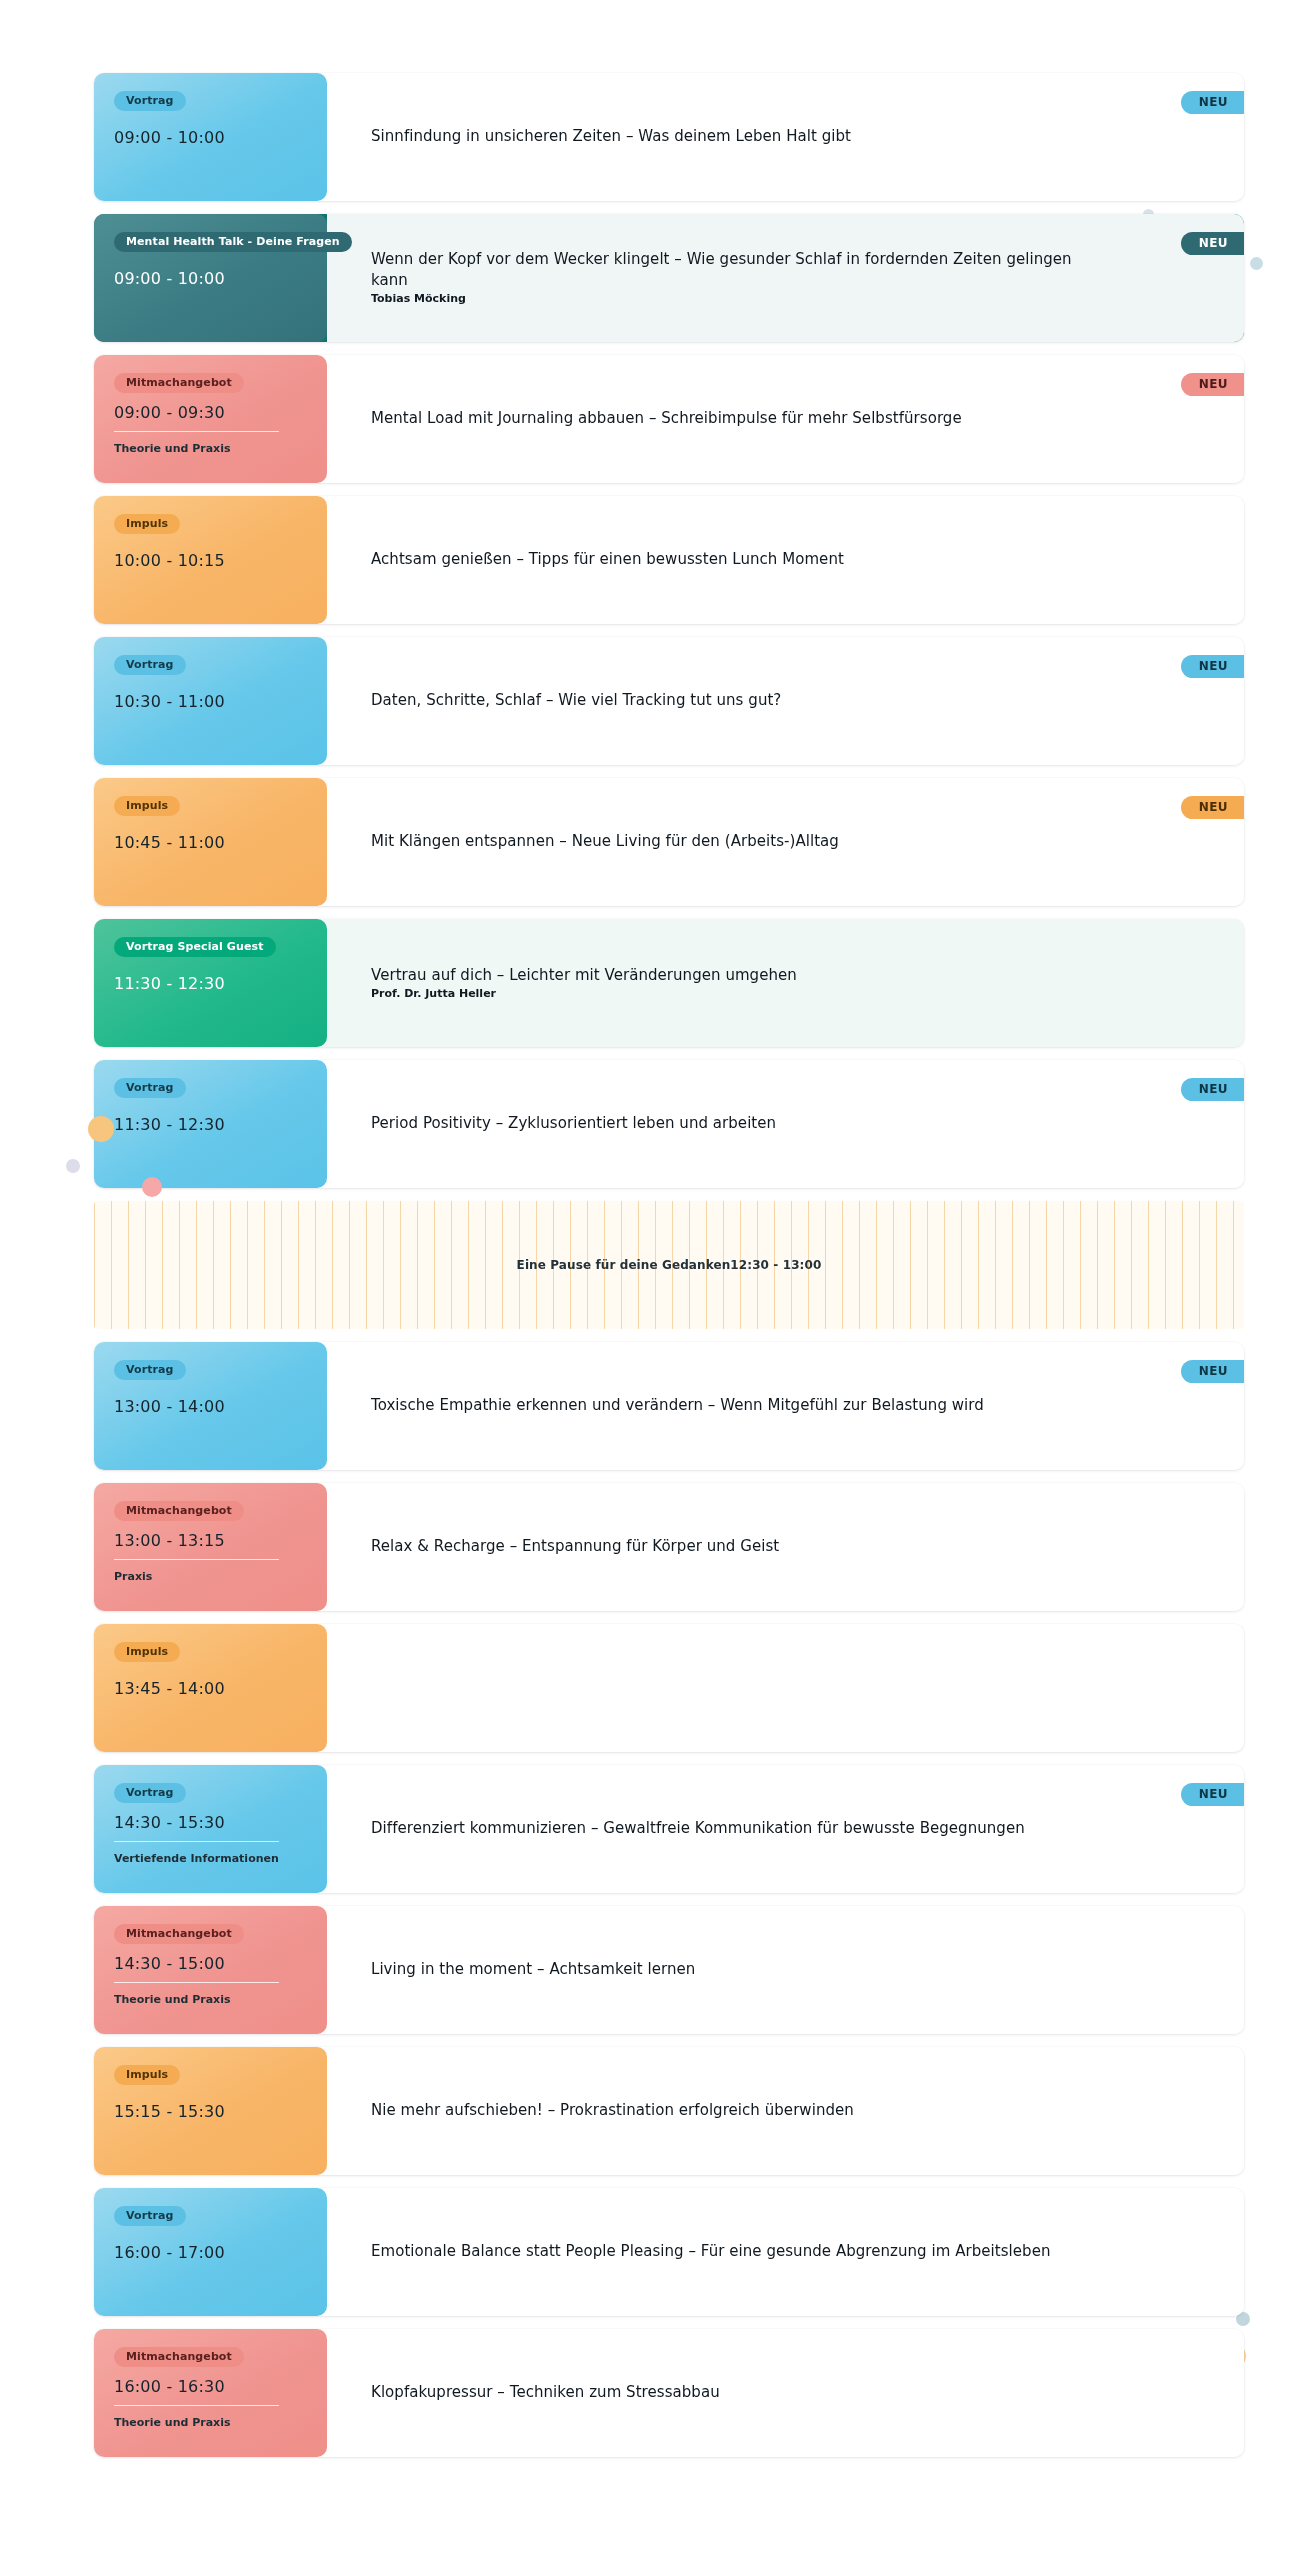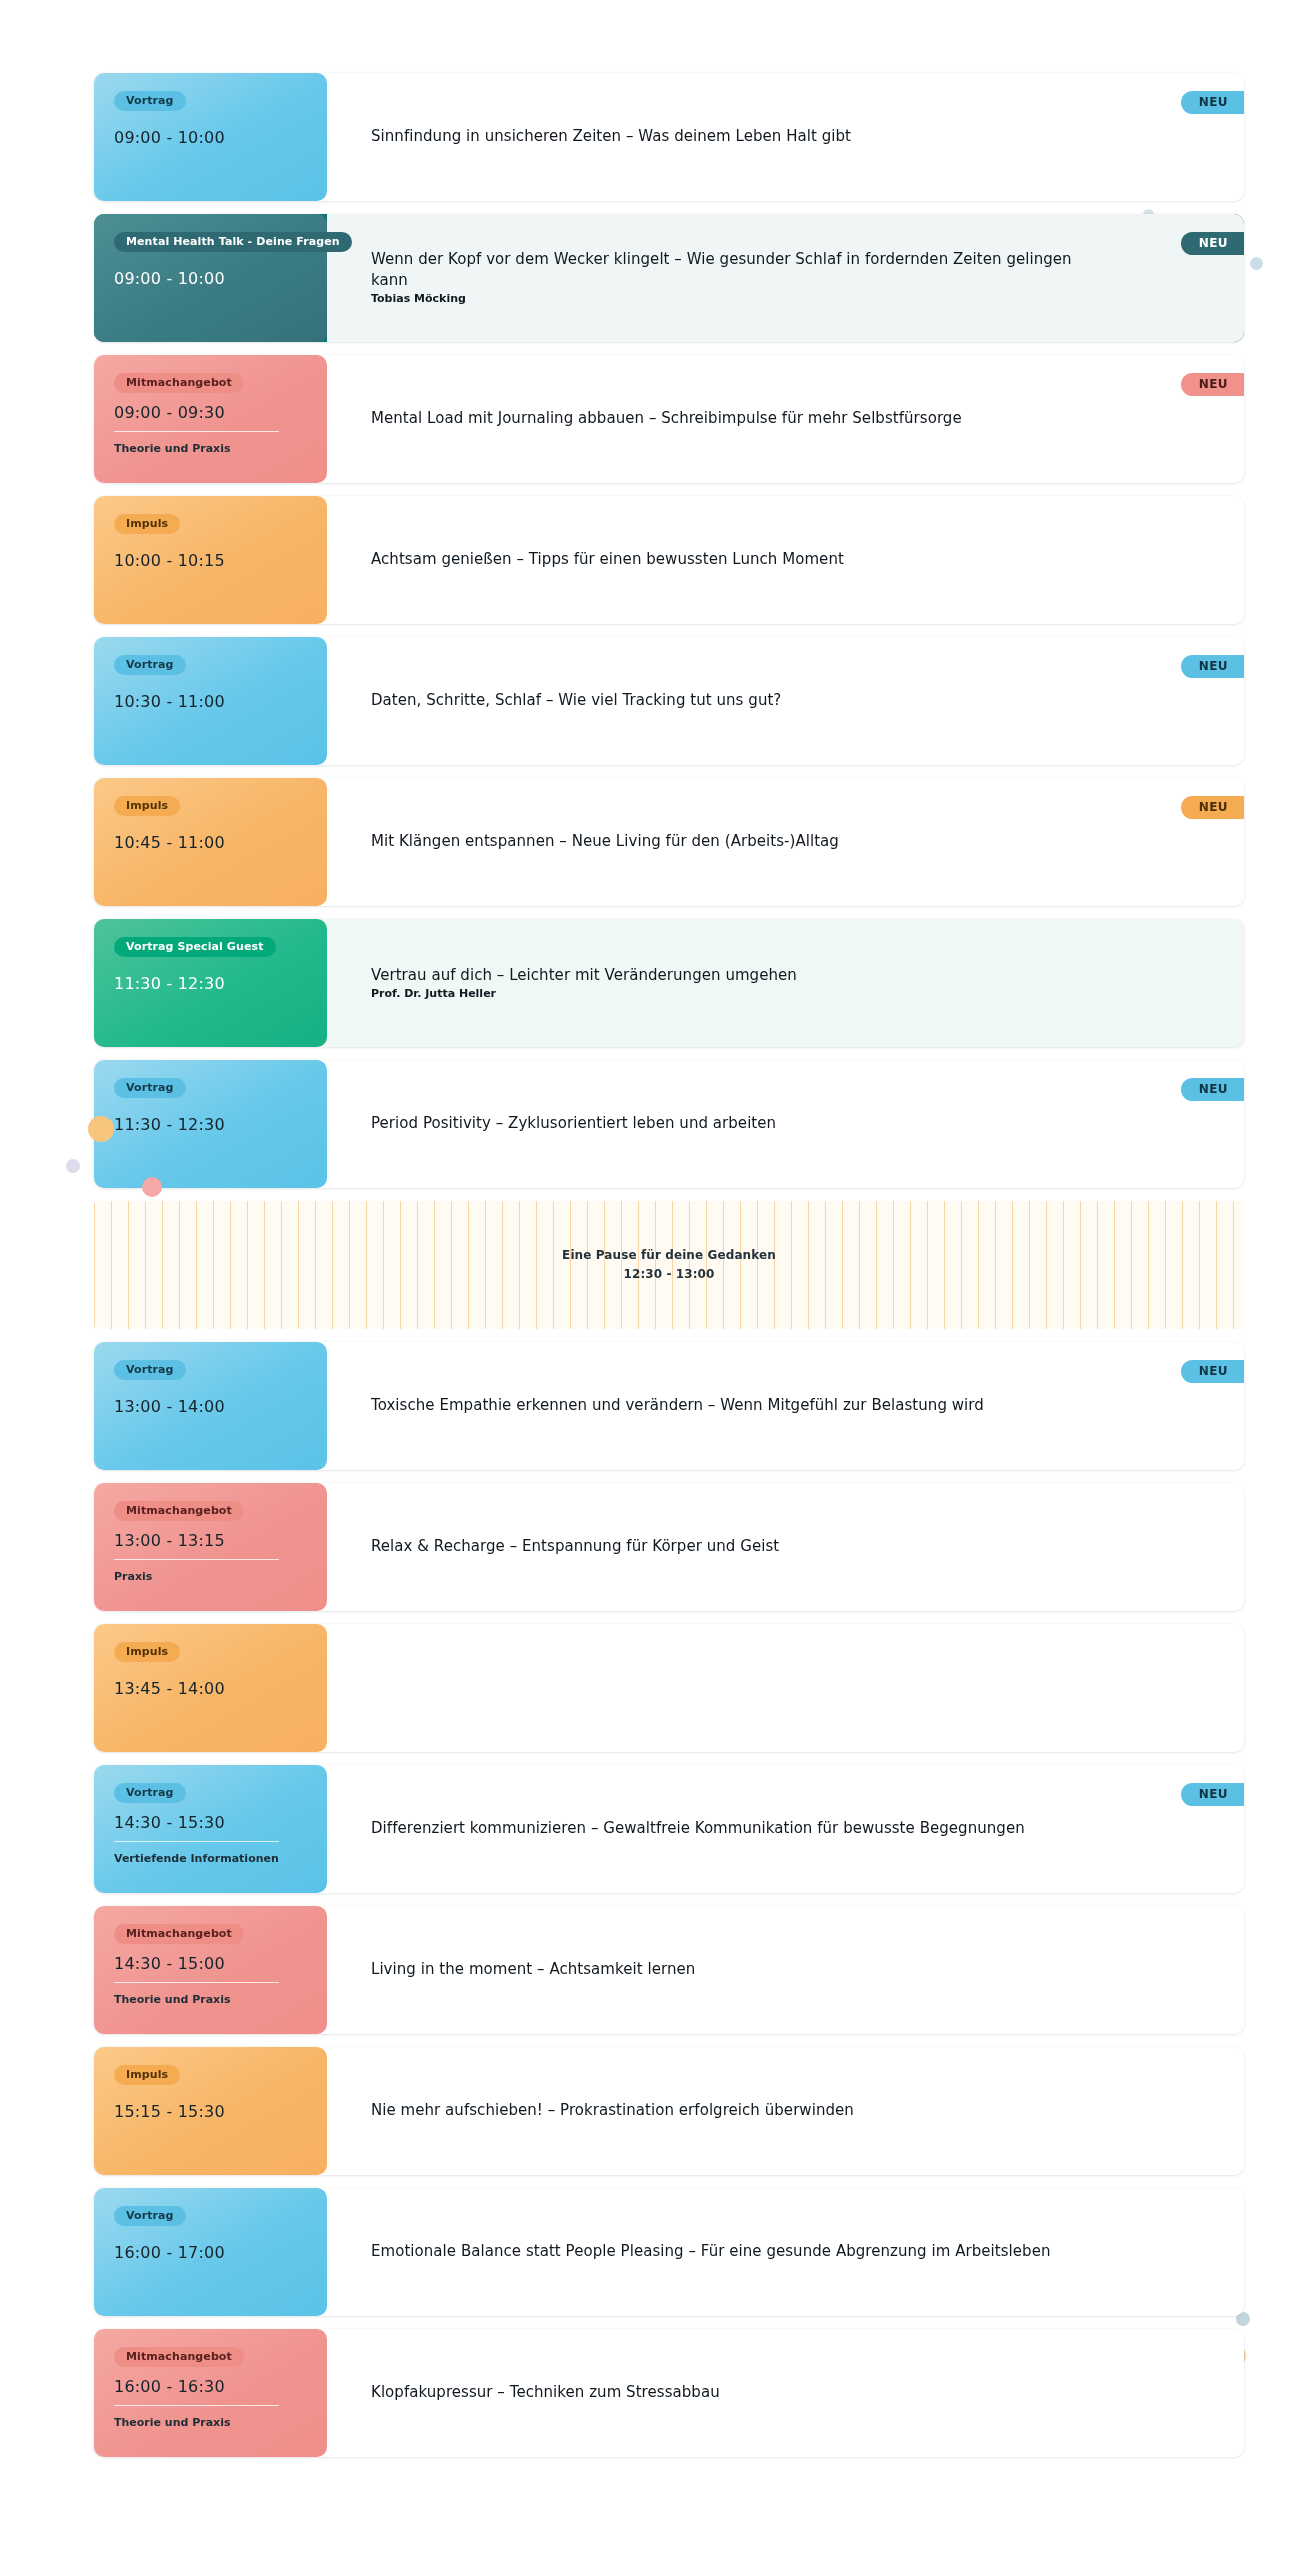--- a/index.html
+++ b/index.html
@@ -166,21 +166,21 @@
   .break {
     position: relative;
     height: 128px;
     border-radius: 4px;
     background-color: #fffaf2;
     background-image: repeating-linear-gradient(
         to right,
         #f6d6a8 0px, #f6d6a8 1px,
         rgba(0,0,0,0) 1px, rgba(0,0,0,0) 17px);
     display: flex;
-    flex-direction: column;
+    flex-direction: row;
     align-items: center;
     justify-content: center;
     overflow: hidden;
   }
   .break-text {
     font-size: 12px;
     font-weight: 600;
     color: #23313a;
     line-height: 1.55;
     text-align: center;

